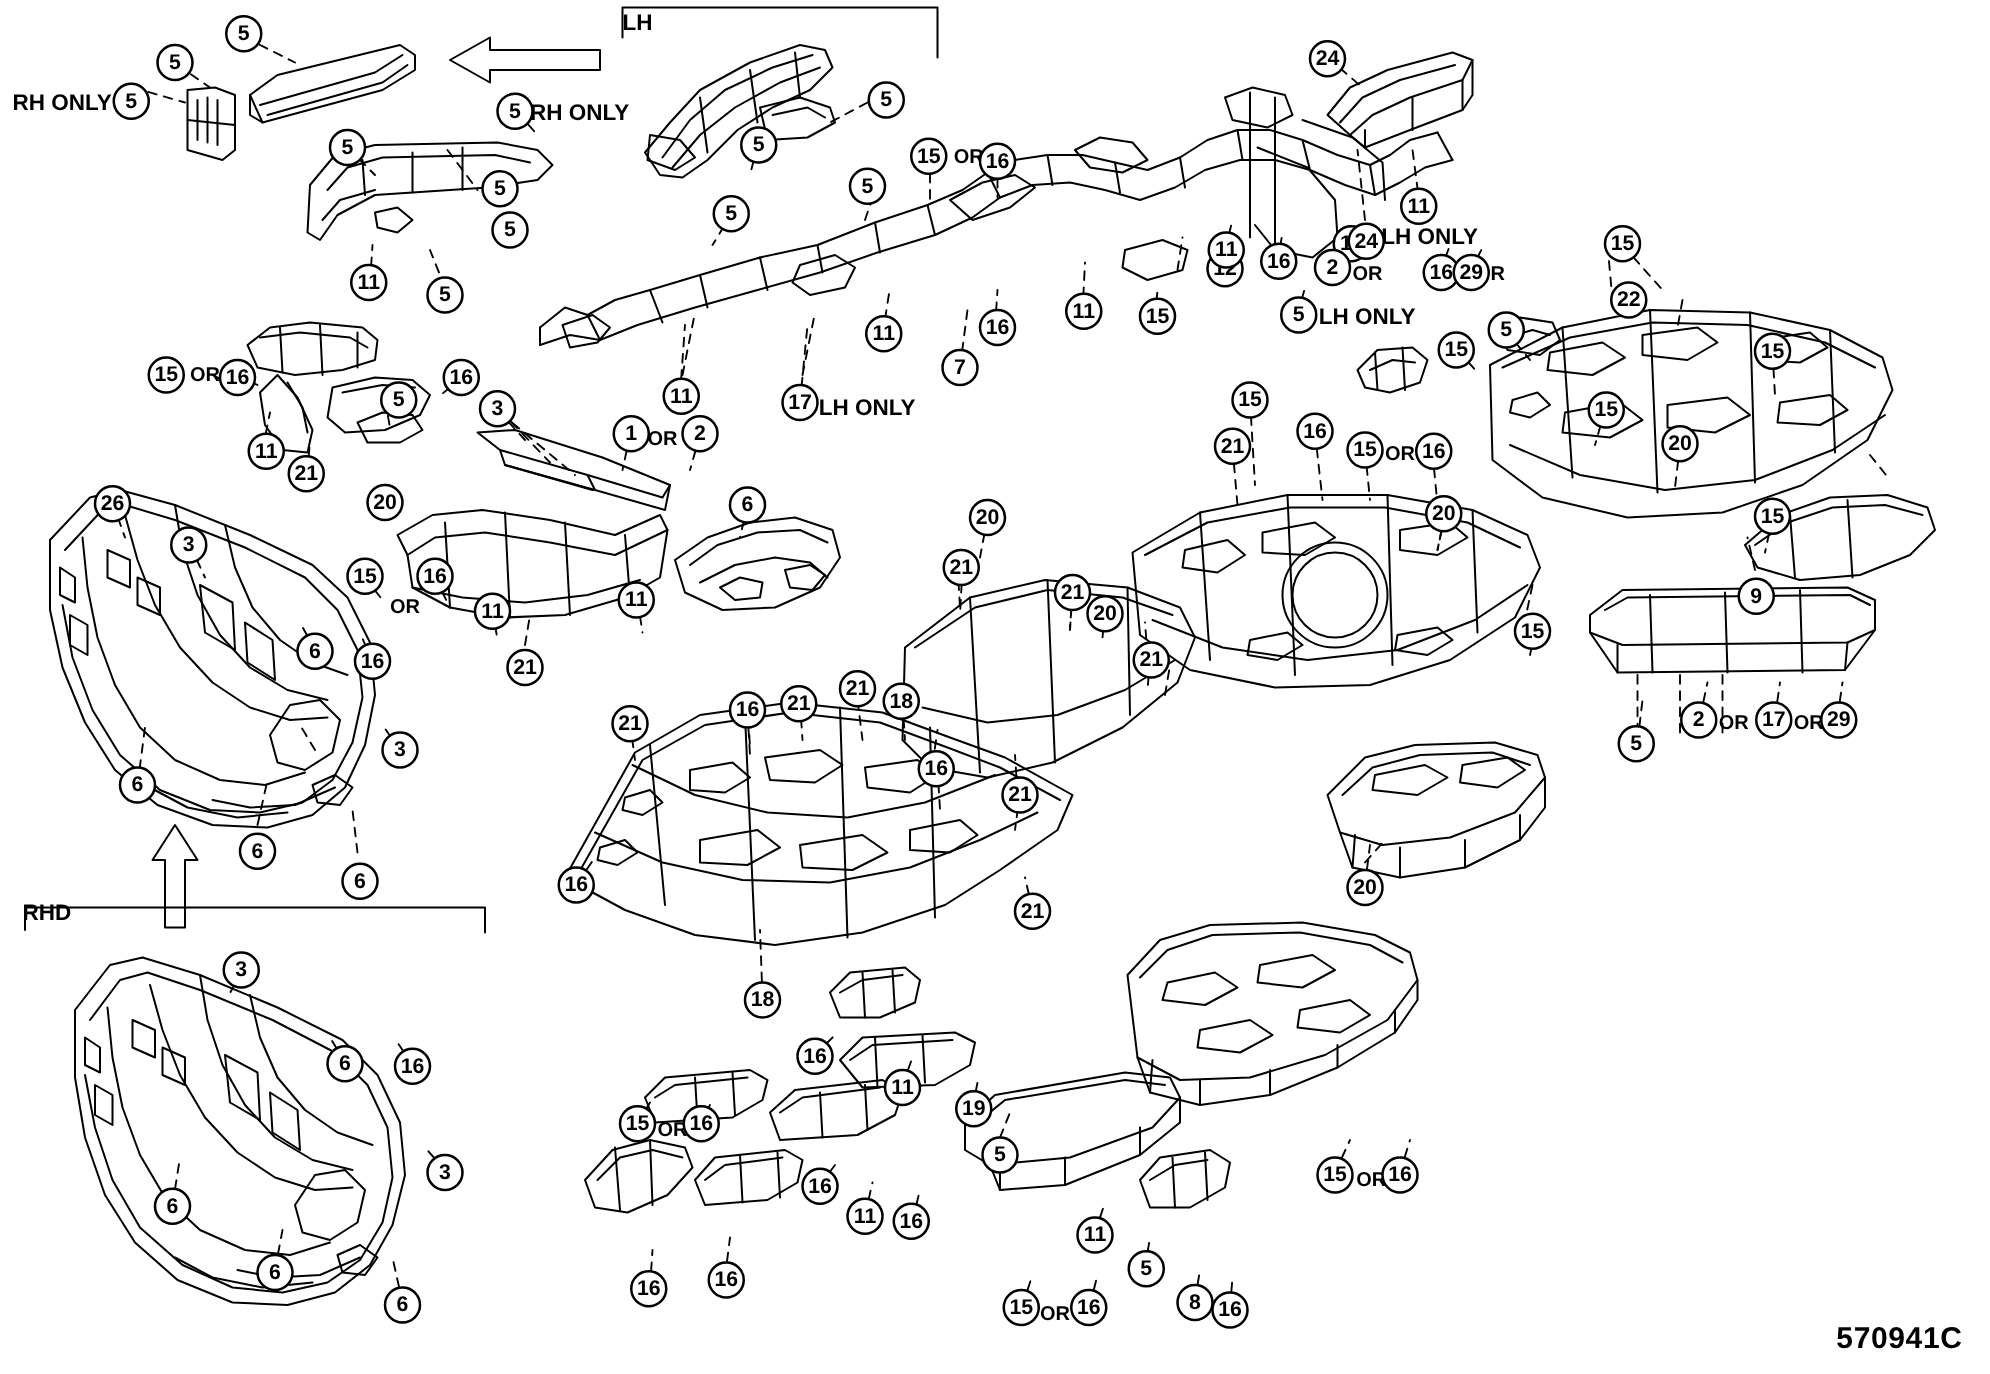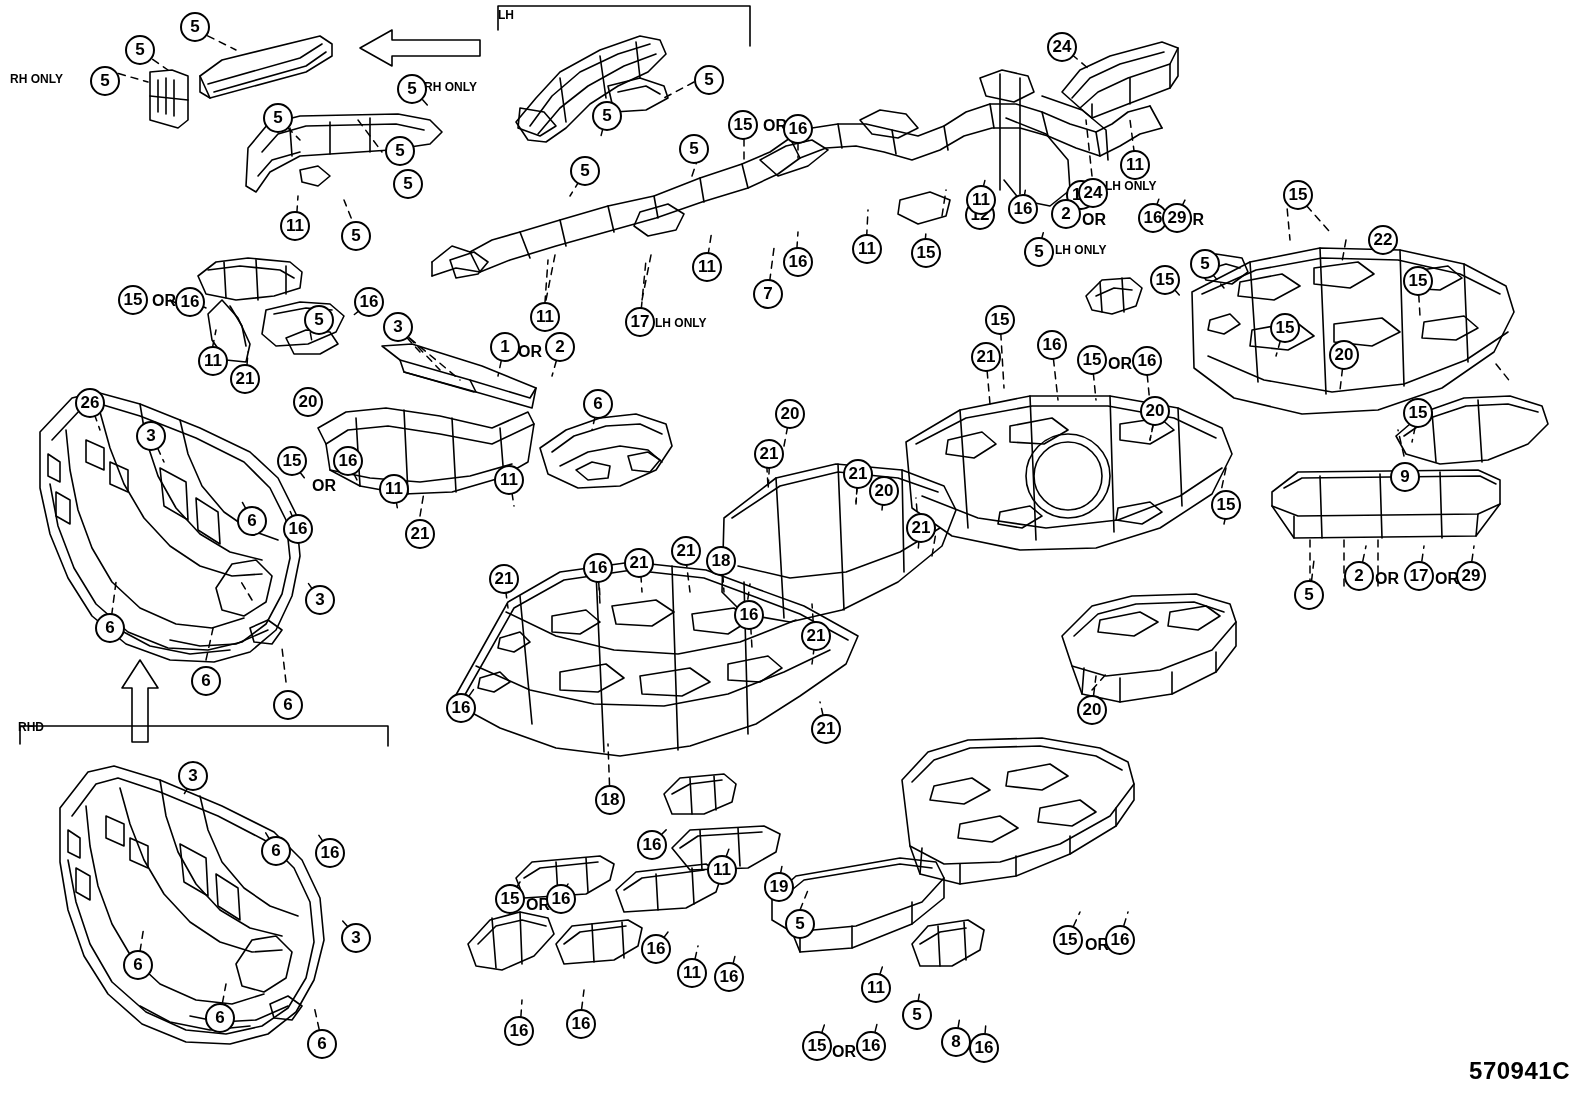--- a/index.html
+++ b/index.html
@@ -36,21 +36,21 @@
     font-size: 17px;
     font-weight: bold;
     line-height: 26px;
     text-align: center;
     font-family: "Liberation Sans", sans-serif;
     z-index: 5;
   }
   .txt {
     position: absolute;
     font-family: "Liberation Sans", sans-serif;
-    font-size: 12px;
+    font-size: 18px;
     font-weight: bold;
     color: #000;
     white-space: nowrap;
     z-index: 5;
   }
   .txt.small {
     font-size: 16px;
   }
   .txt.code {
     font-size: 24px;
@@ -397,21 +397,21 @@
       <div class="callout" style="left: 966px; top: 185px;">11</div>
       <div class="callout" style="left: 1008px; top: 194px;">16</div>
       <div class="callout" style="left: 1051px; top: 199px;">2</div>
       <div class="callout" style="left: 1138px; top: 203px;">16</div>
       <div class="callout" style="left: 1162px; top: 203px;">29</div>
       <div class="callout" style="left: 280px; top: 211px;">11</div>
       <div class="callout" style="left: 341px; top: 221px;">5</div>
       <div class="callout" style="left: 911px; top: 238px;">15</div>
       <div class="callout" style="left: 852px; top: 234px;">11</div>
       <div class="callout" style="left: 1024px; top: 237px;">5</div>
-      <div class="callout" style="left: 1368px; top: 225px;">22</div>
+      <div class="callout" style="left: 1288px; top: 225px;">22</div>
       <div class="callout" style="left: 1150px; top: 265px;">15</div>
       <div class="callout" style="left: 1190px; top: 249px;">5</div>
       <div class="callout" style="left: 692px; top: 252px;">11</div>
       <div class="callout" style="left: 783px; top: 247px;">16</div>
       <div class="callout" style="left: 1403px; top: 266px;">15</div>
       <div class="callout" style="left: 753px; top: 279px;">7</div>
       <div class="callout" style="left: 118px; top: 285px;">15</div>
       <div class="callout" style="left: 175px; top: 287px;">16</div>
       <div class="callout" style="left: 354px; top: 287px;">16</div>
       <div class="callout" style="left: 1270px; top: 313px;">15</div>

